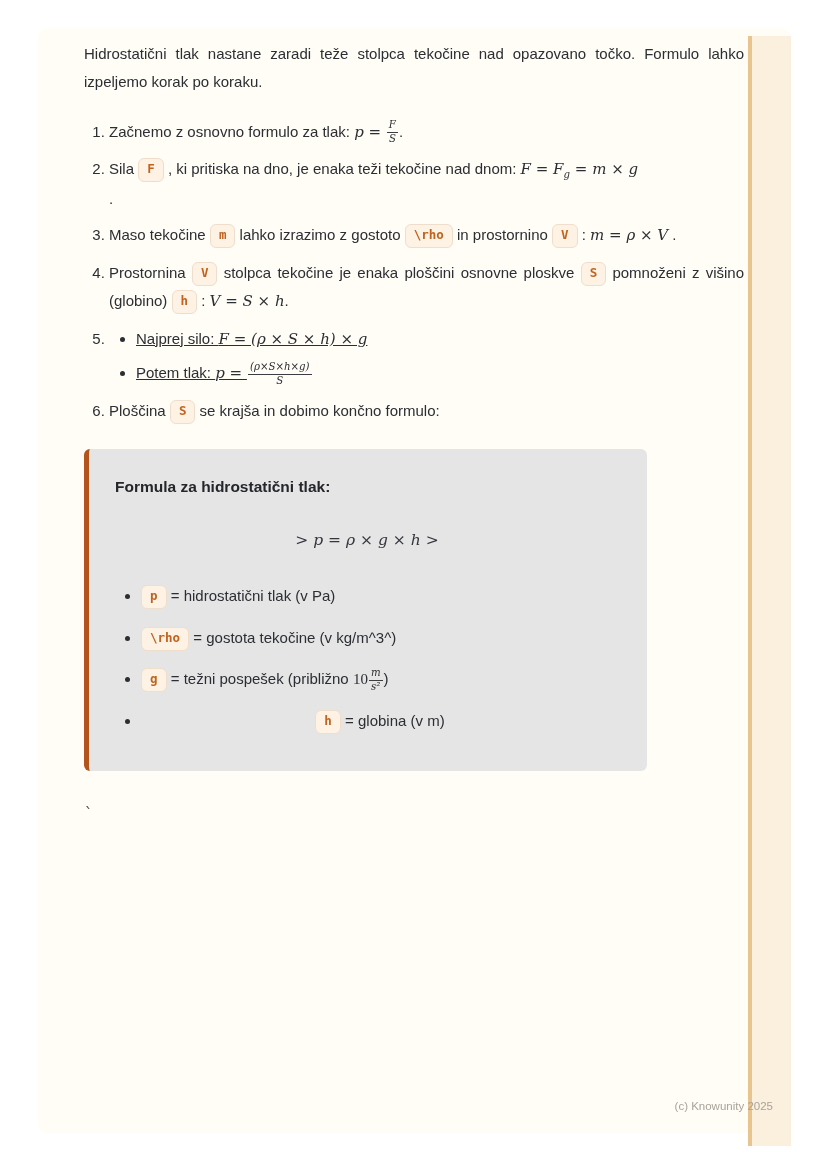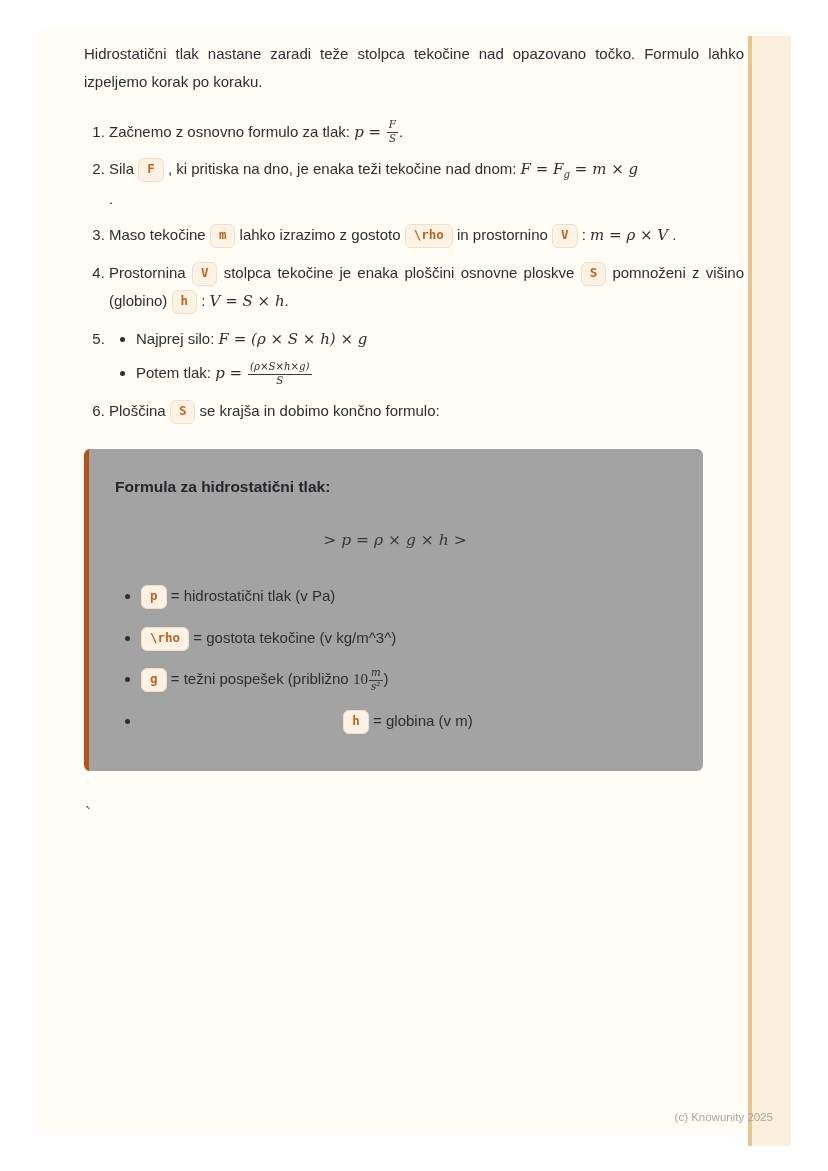--- a/index.html
+++ b/index.html
@@ -52,20 +52,21 @@
     margin: 0;
   }
   ol.steps > li {
     margin-bottom: 9px;
     text-align: justify;
   }
   ul.sub-list {
     list-style: disc;
     padding-left: 27px;
     margin-top: 0;
+    text-decoration: underline;
   }
   ul.sub-list > li {
     margin-bottom: 6px;
     text-align: left;
   }
   .code-badge {
     display: inline-block;
     font-family: "DejaVu Sans Mono", "Liberation Mono", monospace;
     font-size: 12.5px;
     font-weight: bold;
@@ -99,22 +100,22 @@
     font-family: "DejaVu Serif", "Liberation Serif", serif;
     font-style: italic;
     font-size: 0.68em;
     line-height: 1.25;
     margin: 0 1px;
   }
   .frac .num { border-bottom: 1px solid #3a3d42; padding: 0 2px; }
   .frac .den { padding: 0 2px; }
   .callout {
     margin-top: 24px;
-    width: 619px;
-    background: #a3a3a3;
+    width: 563px;
+    background: #e5e5e5;
     border-left: 5px solid #b2541b;
     border-radius: 6px;
     padding: 24px 28px 28px 26px;
   }
   .callout-title {
     font-weight: bold;
     font-size: 15.5px;
     color: #24262b;
   }
   .callout-formula {
@@ -138,21 +139,20 @@
     color: #4a4d52;
     font-family: "DejaVu Sans Mono", monospace;
   }
   .footer-credit {
     position: absolute;
     top: 1100px;
     right: 55px;
     font-size: 11.5px;
     color: #a9a39b;
     z-index: 3;
-    margin-top: 11px;
   }
 </style>
 </head>
 <body>
 
 <div class="page">
   <div class="card"></div>
   <div class="edge-stripe"></div>
 
   <div class="content">

